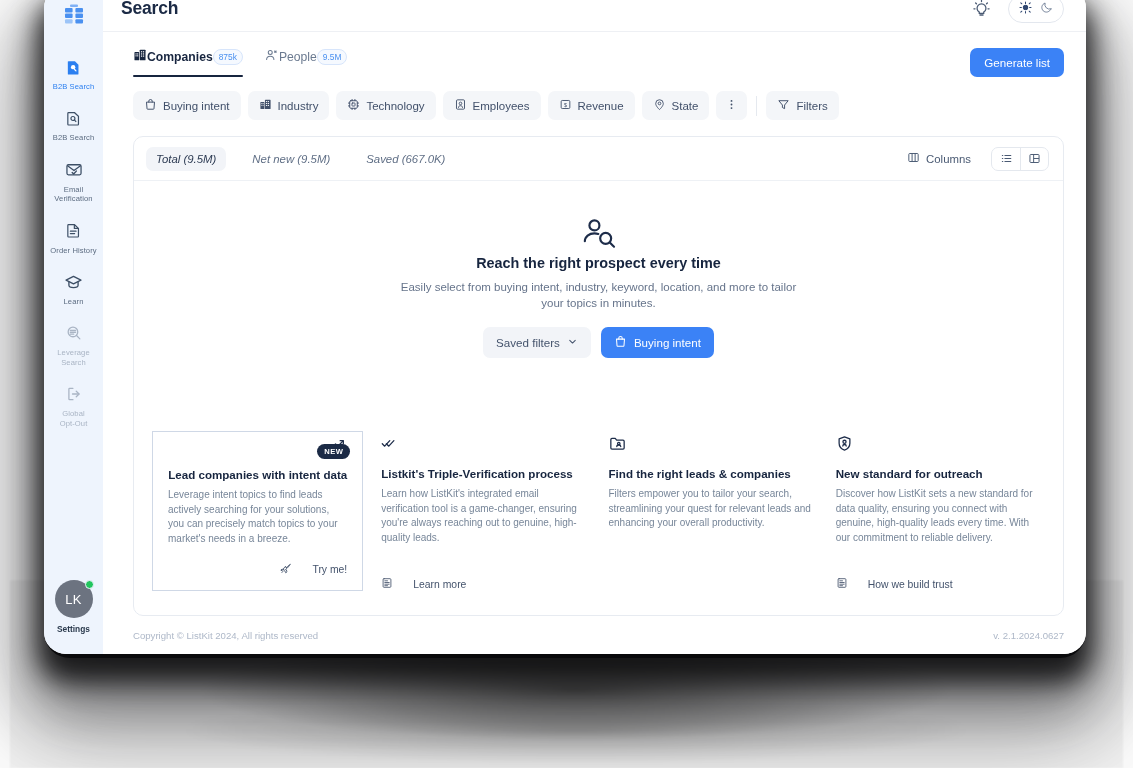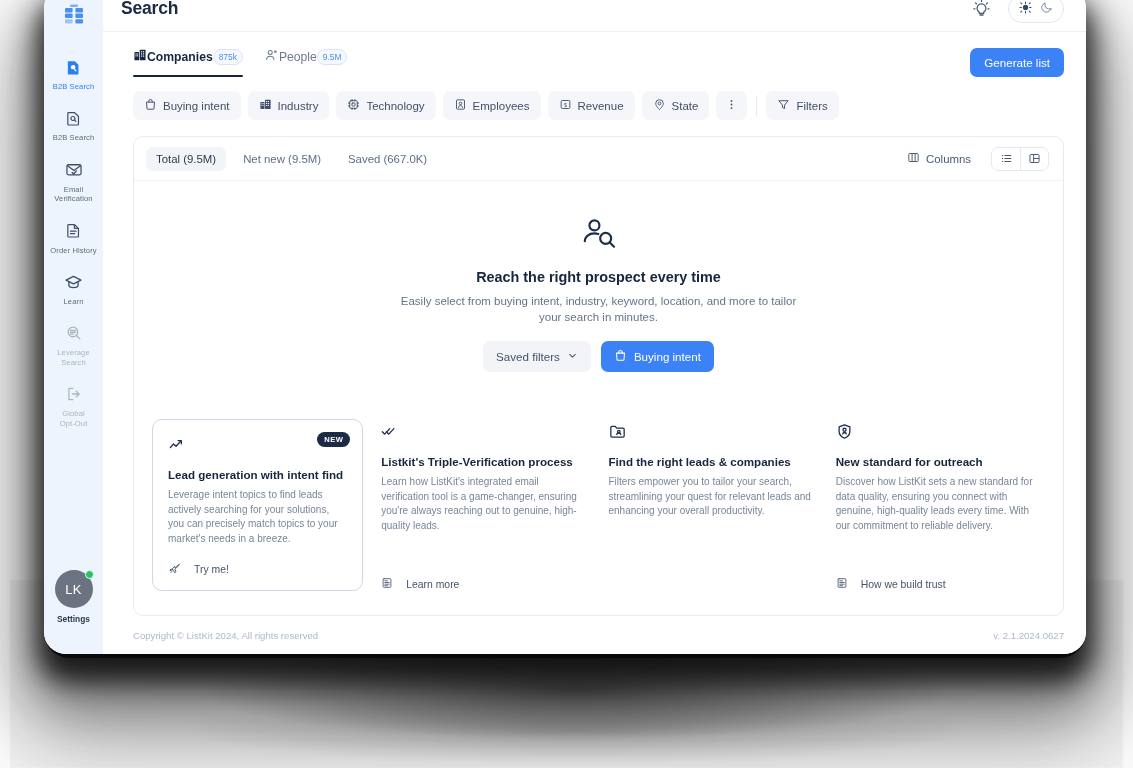--- a/index.html
+++ b/index.html
@@ -85,21 +85,21 @@
   .nav-item.active .nlabel { color: #2b7ff0; }
   .nav-item.active::before {
     content:''; position:absolute; left:-4px; top:4px;
     width: 4px; height: 44px; border-radius: 0 3px 3px 0;
     background: #2b7ff0;
   }
   .nav-item.dim { color: #a9b4c4; }
   .nav-item.dim .nlabel { color: #a9b4c4; }
 
   .profile {
-    position:absolute; bottom: 30px; left:0; width:100%;
+    position:absolute; bottom: 20px; left:0; width:100%;
     display:flex; flex-direction:column; align-items:center; cursor:pointer;justify-content:flex-end;
   }
   .avatar {
     width: 38px; height: 38px; border-radius: 50%;
     background: #6c7380; color:#fff;
     display:flex; align-items:center; justify-content:center;
     font-size: 13px; font-weight: 500; letter-spacing:.3px;
     position: relative;
   }
   .avatar .dot {
@@ -164,40 +164,40 @@
   .panel-wrap { padding: 16px 22px 0 30px; flex:1; min-height:0; }
   .panel {
     border:1px solid #e7ebf1; border-radius: 10px;
     height: 100%; display:flex; flex-direction:column; background:#fff;
     overflow:hidden;
   }
   .panel-head {
     height: 44px; flex:0 0 44px; display:flex; align-items:center;
     padding: 0 14px 0 12px; border-bottom: 1px solid #eef1f5;
   }
-  .seg { display:flex; gap: 7px; }
+  .seg { display:flex; gap: 16px; font-style: italic; }
   .seg-item {
     font-size: 11.4px; color:#5f6e85; padding: 6px 10px;
     border-radius: 7px; cursor:pointer; white-space:nowrap;
   }
   .seg-item.active { background:#f2f4f8; color:#2c3a52; }
   .panel-head-right { margin-left:auto; display:flex; align-items:center; gap: 20px; }
   .columns-btn { display:flex; align-items:center; gap:6px; font-size:11.4px; color:#4a5a73; cursor:pointer; }
   .viewtoggle { display:flex; border:1px solid #e4e8ee; border-radius:7px; overflow:hidden; }
   .viewtoggle div {
     width: 28px; height: 22px; display:flex; align-items:center; justify-content:center;
     cursor:pointer; color:#4a5a73;
   }
   .viewtoggle div + div { border-left:1px solid #e4e8ee; }
 
   .panel-body { flex:1; display:flex; flex-direction:column; min-height:0; }
 
   .empty { padding-top: 34px; text-align:center; }
   .empty-icon { color:#1e2d4a; display:flex; justify-content:center; }
-  .empty-title { margin-top: 14px; font-size: 14.4px; font-weight:700; color:#17253f; }
+  .empty-title { font-size: 14.4px; font-weight:700; color:#17253f; }
   .empty-sub {
     margin: 9px auto 0; max-width: 400px;
     font-size: 11.5px; line-height: 15.5px; color:#66748b;
   }
   .empty-actions { margin-top: 16px; display:flex; justify-content:center; gap: 10px; }
   .btn-soft {
     display:flex; align-items:center; gap:7px;
     background:#f2f4f8; color:#44536c; border:none; border-radius:7px;
     font-size: 11.6px; padding: 8px 13px; cursor:pointer; font-family:inherit;
   }
@@ -207,35 +207,35 @@
     font-size: 11.6px; padding: 8px 13px; cursor:pointer; font-family:inherit;
   }
 
   .cards {
     margin-top: auto; padding: 0 18px 24px 18px;
     display:grid; grid-template-columns: repeat(4, 1fr); gap: 16px;
     align-items: stretch;
   }
   .card { position:relative; padding: 2px 4px 0 2px; display:flex; flex-direction:column; }
   .card.boxed {
-    border:1px solid #cfd8e6; border-radius:10px;
-    padding: 14px 15px 13px; background:#fff;
+    border:1px solid #cfd8e6; border-radius:0;
+    padding: 2px 15px 13px; background:#fff;align-items:flex-end;
   }
   .card-icon { color:#1e2d4a; height: 20px; display:flex; align-items:center; }
   .badge-new {
     position:absolute; right: 12px; top: 12px;
     background:#1b2a45; color:#fff; border-radius: 9px;
     font-size: 7.6px; font-weight:700; letter-spacing:.4px;
     padding: 3px 7px;
   }
   .card-title { margin-top: 14px; font-size: 11.6px; font-weight:700; color:#17253f; }
   .card-text { margin-top: 7px; font-size: 10px; line-height: 14.4px; color:#778699; }
   .card-link {
     margin-top: auto; padding-top: 16px;
-    display:flex; align-items:center; gap:13px;
+    display:flex; align-items:center; gap:20px;
     font-size: 10.4px; color:#44536c; cursor:pointer;
   }
 
   .footer {
     height: 38px; flex:0 0 38px;
     display:flex; align-items:center; padding: 0 22px 0 30px;
     font-size: 9.6px; color:#aeb8c8;
   }
   .footer .ver { margin-left:auto; }
 </style>
@@ -546,21 +546,21 @@
             <div class="empty">
               <div class="empty-icon">
                 <svg width="40" height="40" viewBox="0 0 48 48" fill="none" stroke="#1e2d4a" stroke-width="2.6" stroke-linecap="round" stroke-linejoin="round">
                   <circle cx="18.5" cy="12.5" r="6"></circle>
                   <path d="M7 31.5c0-5.6 5.1-9.5 11.5-9.5 1.7 0 3.3.27 4.7.78"></path>
                   <circle cx="32" cy="28" r="6.6"></circle>
                   <path d="M36.9 32.9L42 38"></path>
                 </svg>
               </div>
               <div class="empty-title">Reach the right prospect every time</div>
-              <div class="empty-sub">Easily select from buying intent, industry, keyword, location, and more to tailor your search in minutes.</div>
+              <div class="empty-sub">Easily select from buying intent, industry, keyword, location, and more to tailor your topics in minutes.</div>
               <div class="empty-actions">
                 <button class="btn-soft">
                   <span>Saved filters</span>
                   <span>
                     <svg width="11" height="11" viewBox="0 0 24 24" fill="none" stroke="#44536c" stroke-width="2.2" stroke-linecap="round" stroke-linejoin="round">
                       <path d="M6 9.4l6 6 6-6"></path>
                     </svg>
                   </span>
                 </button>
                 <button class="btn-primary">
@@ -578,21 +578,21 @@
             <div class="cards">
 
               <div class="card boxed">
                 <div class="badge-new">NEW</div>
                 <div class="card-icon">
                   <svg width="17" height="17" viewBox="0 0 24 24" fill="none" stroke="#1e2d4a" stroke-width="1.9" stroke-linecap="round" stroke-linejoin="round">
                     <path d="M3.2 16.4l4.6-5 3.6 3 6.6-7.2"></path>
                     <path d="M14.4 6.6h4.4v4.4"></path>
                   </svg>
                 </div>
-                <div class="card-title">Lead generation with intent find</div>
+                <div class="card-title">Lead companies with intent data</div>
                 <div class="card-text">Leverage intent topics to find leads actively searching for your solutions, you can precisely match topics to your market's needs in a breeze.</div>
                 <div class="card-link">
                   <span>
                     <svg width="13" height="13" viewBox="0 0 24 24" fill="none" stroke="#44536c" stroke-width="1.7" stroke-linecap="round" stroke-linejoin="round">
                       <path d="M13.6 10.4c3.4-3.4 7.4-6.2 7.4-6.2s-2.8 4-6.2 7.4c-1.6 1.6-3.4 3-4.8 3.8l-2.2-2.2c.8-1.4 2.2-3.2 3.8-4.8z"></path>
                       <path d="M8.4 14.6L5.6 13 3.4 15.2l3 1.2"></path>
                       <path d="M11 17.2l1.6 2.8 2.2-2.2-1.2-3"></path>
                       <path d="M5.4 19.4l1.6-1.6"></path>
                     </svg>
                   </span>

